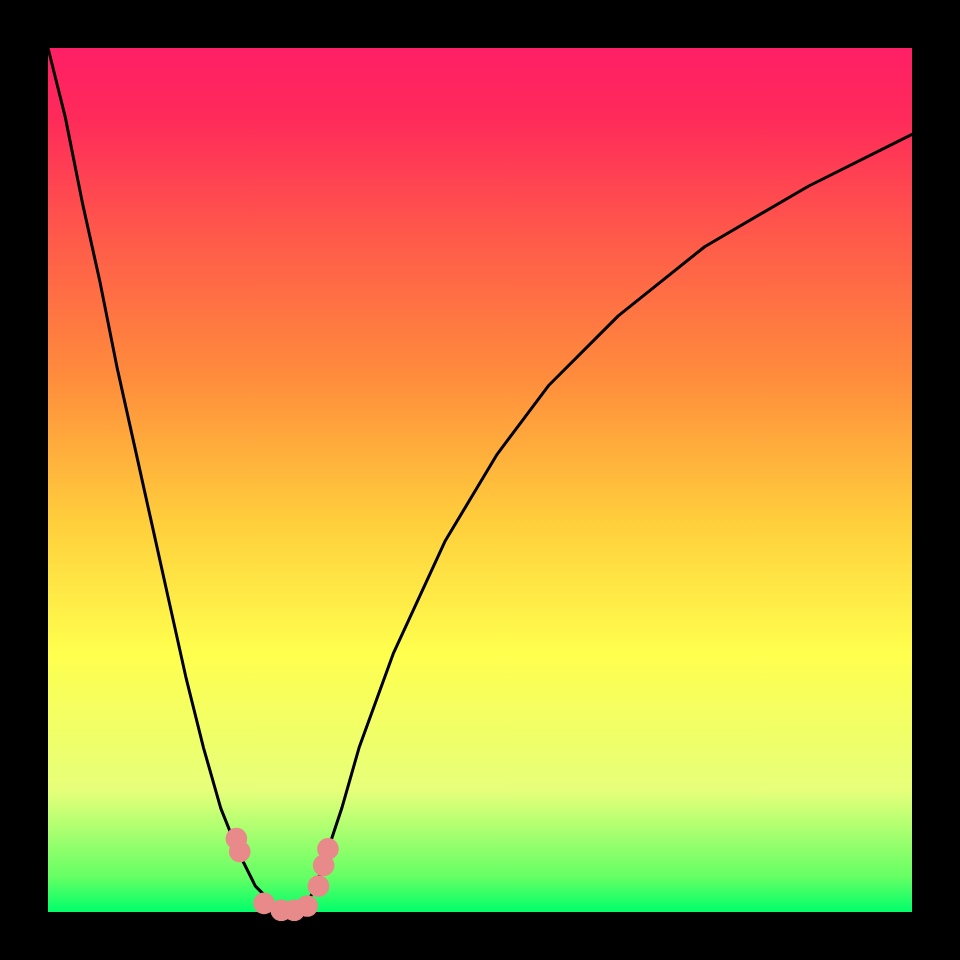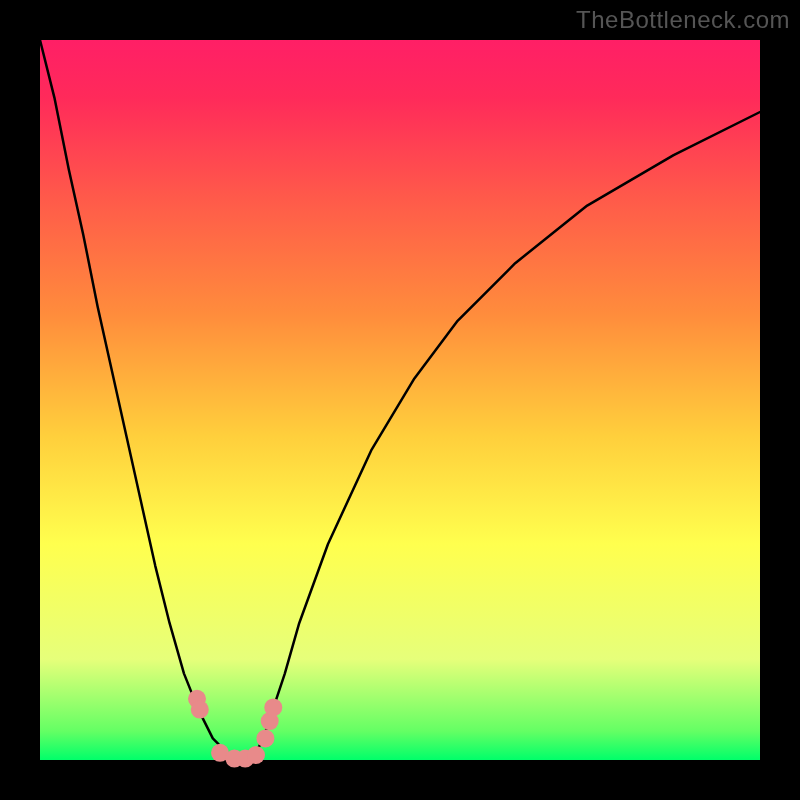--- a/index.html
+++ b/index.html
@@ -43,21 +43,20 @@
     width: 720px;
     height: 720px;
     overflow: visible;
   }
 </style>
 </head>
 <body>
 
 <div class="frame">
 
-  <div class="watermark">TheBottleneck.com</div>
 
   <div class="plot-area">
     <svg class="curve" viewBox="0 0 720 720">
       <polyline id="curve-path" fill="none" stroke="#000000" stroke-width="2.5" stroke-linecap="round" stroke-linejoin="round" points="0.0,0.0 14.4,57.6 28.8,129.6 43.2,194.4 57.6,266.4 72.0,331.2 86.4,396.0 100.8,460.8 115.2,525.6 129.6,583.2 144.0,633.6 158.4,669.6 172.8,698.4 187.2,712.8 194.4,720.0 201.6,720.0 208.8,720.0 216.0,712.8 223.2,698.4 230.4,676.8 244.8,633.6 259.2,583.2 288.0,504.0 331.2,410.4 374.4,338.4 417.6,280.8 475.2,223.2 547.2,165.6 633.6,115.2 720.0,72.0"></polyline>
       <g id="dots-group">
           <circle cx="157.0" cy="658.8" r="9" fill="#e88a8a"></circle>
           <circle cx="159.8" cy="669.6" r="9" fill="#e88a8a"></circle>
           <circle cx="180.0" cy="712.8" r="9" fill="#e88a8a"></circle>
           <circle cx="194.4" cy="718.6" r="9" fill="#e88a8a"></circle>
           <circle cx="205.2" cy="718.6" r="9" fill="#e88a8a"></circle>

